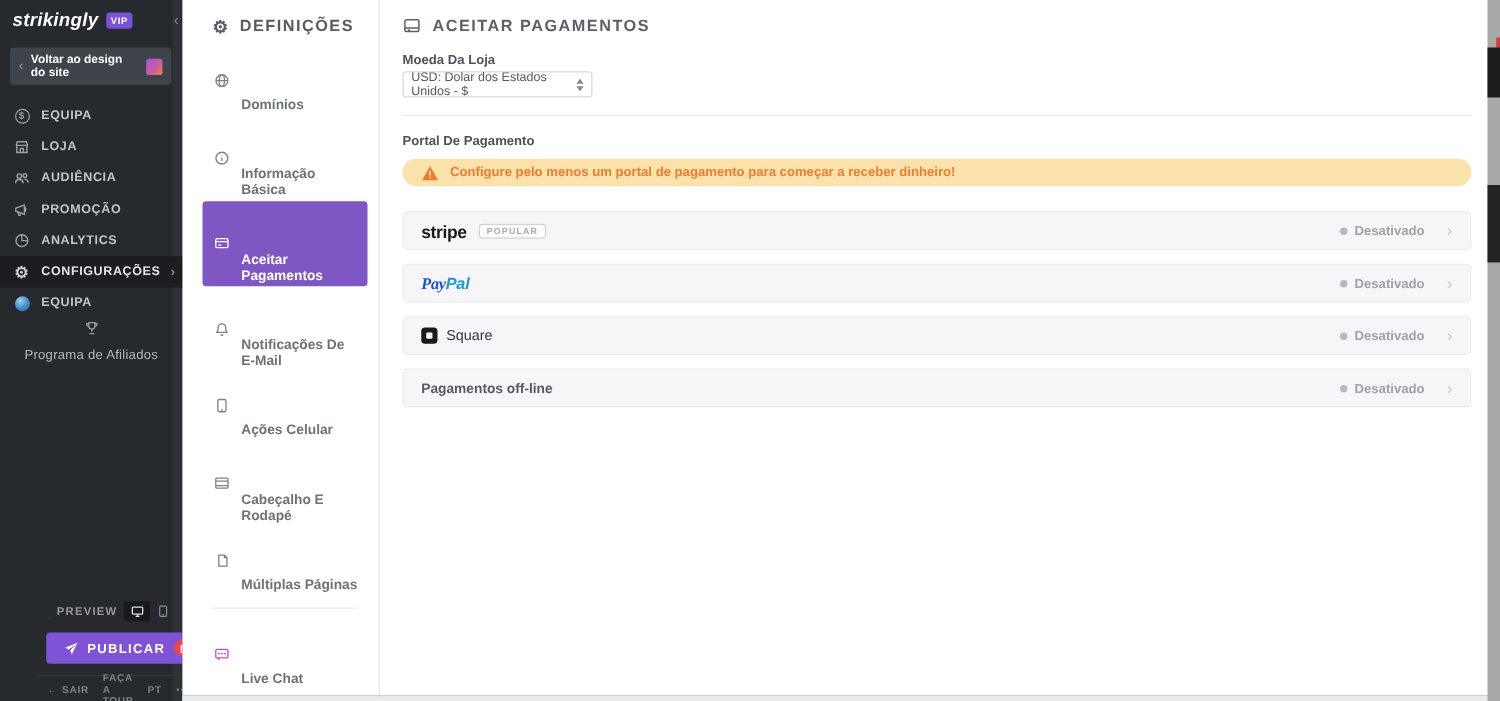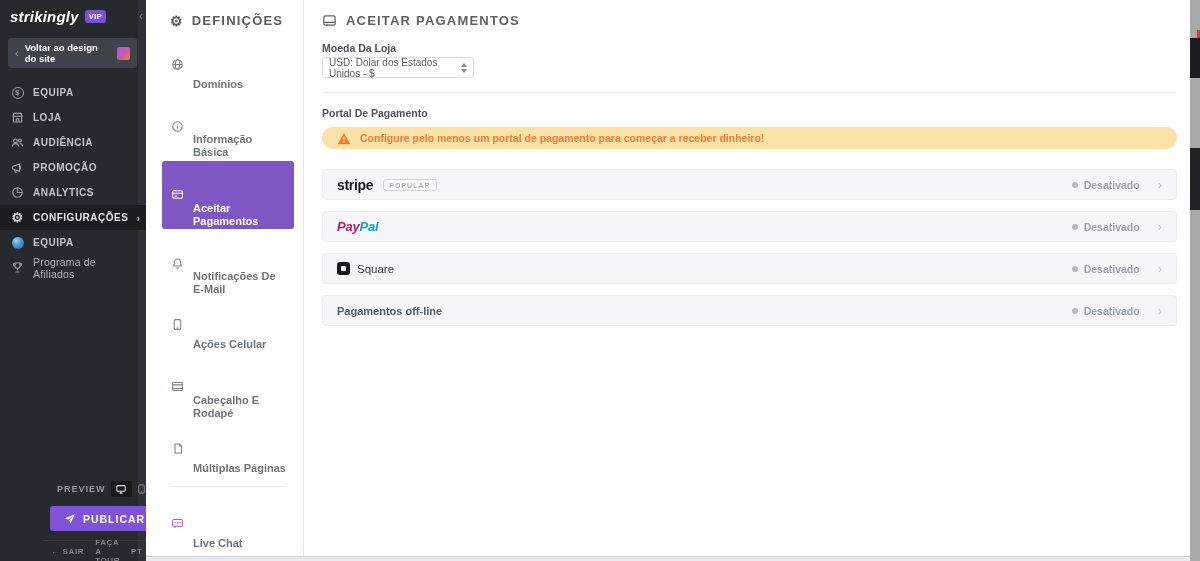--- a/index.html
+++ b/index.html
@@ -24,27 +24,27 @@
   .doc-icon { width:13px; height:13px; border-radius:2px; background:linear-gradient(135deg,#a45bd6 0%,#c95ba8 55%,#e8833a 100%); flex:none; }
 
   .menu { position:absolute; top:80px; left:0; right:0; }
   .menu-item { height:25px; display:flex; align-items:center; gap:8px; padding:0 10px; color:#c2c5c9;
     font-size:10px; font-weight:bold; letter-spacing:.5px; cursor:pointer; }
   .menu-item .mi { width:15px; height:15px; display:flex; align-items:center; justify-content:center; color:#9da0a5; flex:none; }
   .menu-item .mi svg { width:13px; height:13px; }
   .menu-item.active { background:#1b1d21; color:#e2e4e7; }
   .menu-item.active .mi { color:#c9ccd0; }
   .menu-item .arrow { margin-left:auto; color:#8a8d92; font-size:11px; }
-  .menu-item.plain { font-weight:normal; letter-spacing:.2px; font-size:10.5px; color:#b2b5b9; }
+  .menu-item.plain { font-weight:normal; letter-spacing:.2px; font-size:10.5px; color:#b2b5b9;flex-direction:column; }
   .gear-glyph { font-size:13px; line-height:1; }
   .dollar-circle { width:12px; height:12px; border:1.3px solid currentColor; border-radius:50%; font-size:8px; font-weight:bold;
     display:flex; align-items:center; justify-content:center; }
   .globe-color { width:12px; height:12px; border-radius:50%; background:radial-gradient(circle at 35% 30%, #9fd4f0 0%, #4e95d0 45%, #235e9e 100%); }
 
-  .side-bottom { position:absolute; bottom:0; left:17px; right:0;padding-left:25px; }
+  .side-bottom { position:absolute; bottom:0; left:4px; right:0;padding-left:25px; }
   .preview-row { display:flex; align-items:center; gap:5px; padding:0 10px; height:26px; margin-bottom:4px; }
   .preview-row .mag { color:#97999d; width:13px; height:13px; }
   .preview-label { color:#97999d; font-size:9px; font-weight:bold; letter-spacing:1px; }
   .devices { margin-left:auto; display:flex; align-items:center; gap:4px; }
   .device-desktop { width:21px; height:16px; background:#17191c; border-radius:2px; display:flex; align-items:center; justify-content:center; color:#dfe1e4; cursor:pointer; }
   .device-desktop svg { width:12px; height:12px; }
   .device-mobile { width:12px; height:16px; color:#8d9095; display:flex; align-items:center; justify-content:center; cursor:pointer; }
   .device-mobile svg { width:11px; height:14px; }
   .publish-btn { margin:0 8px 9px; width:129px; height:25px; background:#8053d6; border:none; border-radius:3px; color:#fff;
     display:flex; align-items:center; justify-content:center; gap:7px; font-size:10.5px; font-weight:bold; letter-spacing:1px; cursor:pointer; }
@@ -96,21 +96,21 @@
   .gw-row { height:31px; background:#f6f6f8; border:1px solid #ececee; border-radius:4px; margin-bottom:11px;
     display:flex; align-items:center; padding:0 14px; cursor:pointer; }
   .gw-right { margin-left:auto; display:flex; align-items:center; }
   .dot { width:6px; height:6px; border-radius:50%; background:#b6b9be; margin-right:6px; }
   .status { font-size:10.5px; font-weight:bold; color:#9ea2a8; }
   .gw-chevron { margin-left:18px; color:#c3c6ca; font-size:13px; }
   .stripe-logo { font-size:14px; font-weight:800; color:#1a1a1a; letter-spacing:-.3px; }
   .popular-badge { margin-left:10px; border:1px solid #d2d3d5; border-radius:3px; padding:2px 5px 1px; font-size:7px;
     font-weight:bold; color:#a7abb0; letter-spacing:1px; background:#fcfcfd; }
   .paypal-logo { font-style:italic; font-weight:800; font-size:13px; letter-spacing:-.2px; }
-  .pp1 { color:#be185d; } .pp2 { color:#1a9ad7; }
+  .pp1 { color:#1d4ed8;font-family:Liberation Serif, serif; } .pp2 { color:#1a9ad7; }
   .square-icon { width:13px; height:13px; background:#1a1a1a; border-radius:3px; position:relative; margin-right:7px; flex:none; }
   .square-icon::after { content:""; position:absolute; left:4px; top:4px; width:5px; height:5px; background:#f6f6f8; border-radius:1px; }
   .square-label { font-size:11.5px; color:#33363b; }
   .offline-label { font-size:11px; font-weight:bold; color:#565b62; }
 
   
   .bottom-line { position:absolute; left:146px; right:0; bottom:4px; height:1px; background:#ccd0d4; }
   .bottom-band { position:absolute; left:146px; right:0; bottom:0; height:4px; background:#e9ebee; }
 
   

